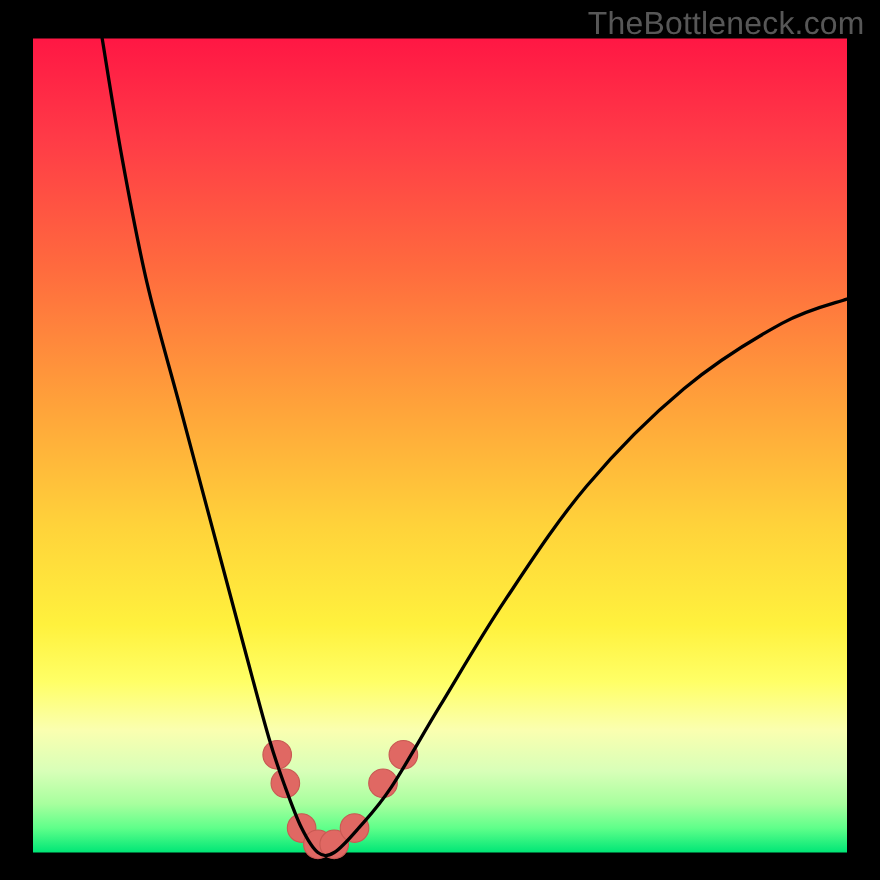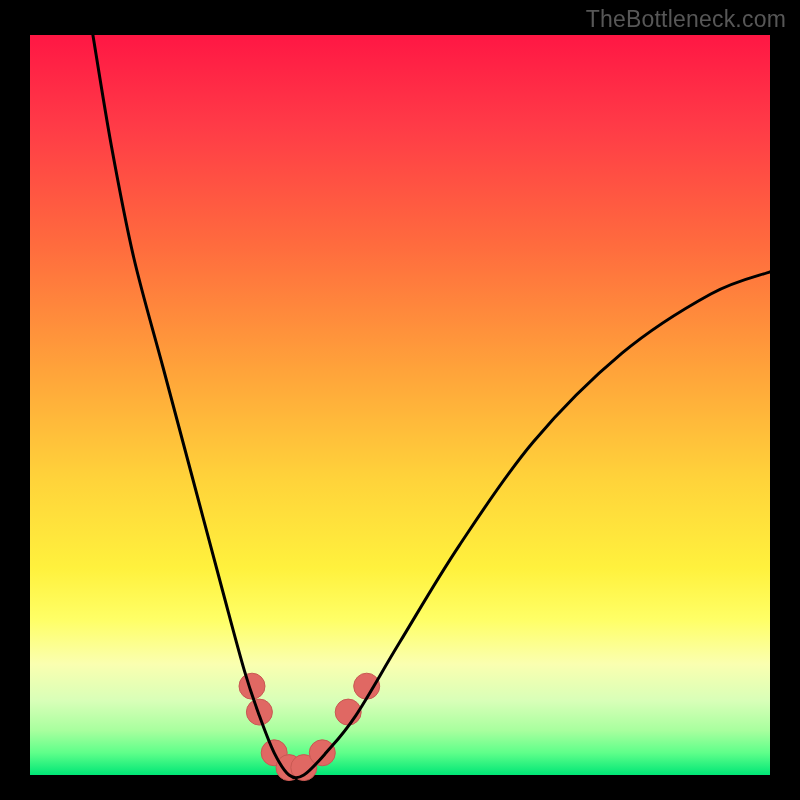--- a/index.html
+++ b/index.html
@@ -15,21 +15,21 @@
     position: relative;
     width: 800px;
     height: 800px;
     background: #000;
   }
   .watermark {
     position: absolute;
     top: 6px;
     right: 14px;
     color: #575757;
-    font-size: 23px;
+    font-size: 29px;
     font-weight: 400;
     letter-spacing: 0.2px;
     z-index: 10;
   }
   svg.plot {
     position: absolute;
     left: 0;
     top: 0;
     width: 800px;
     height: 800px;

